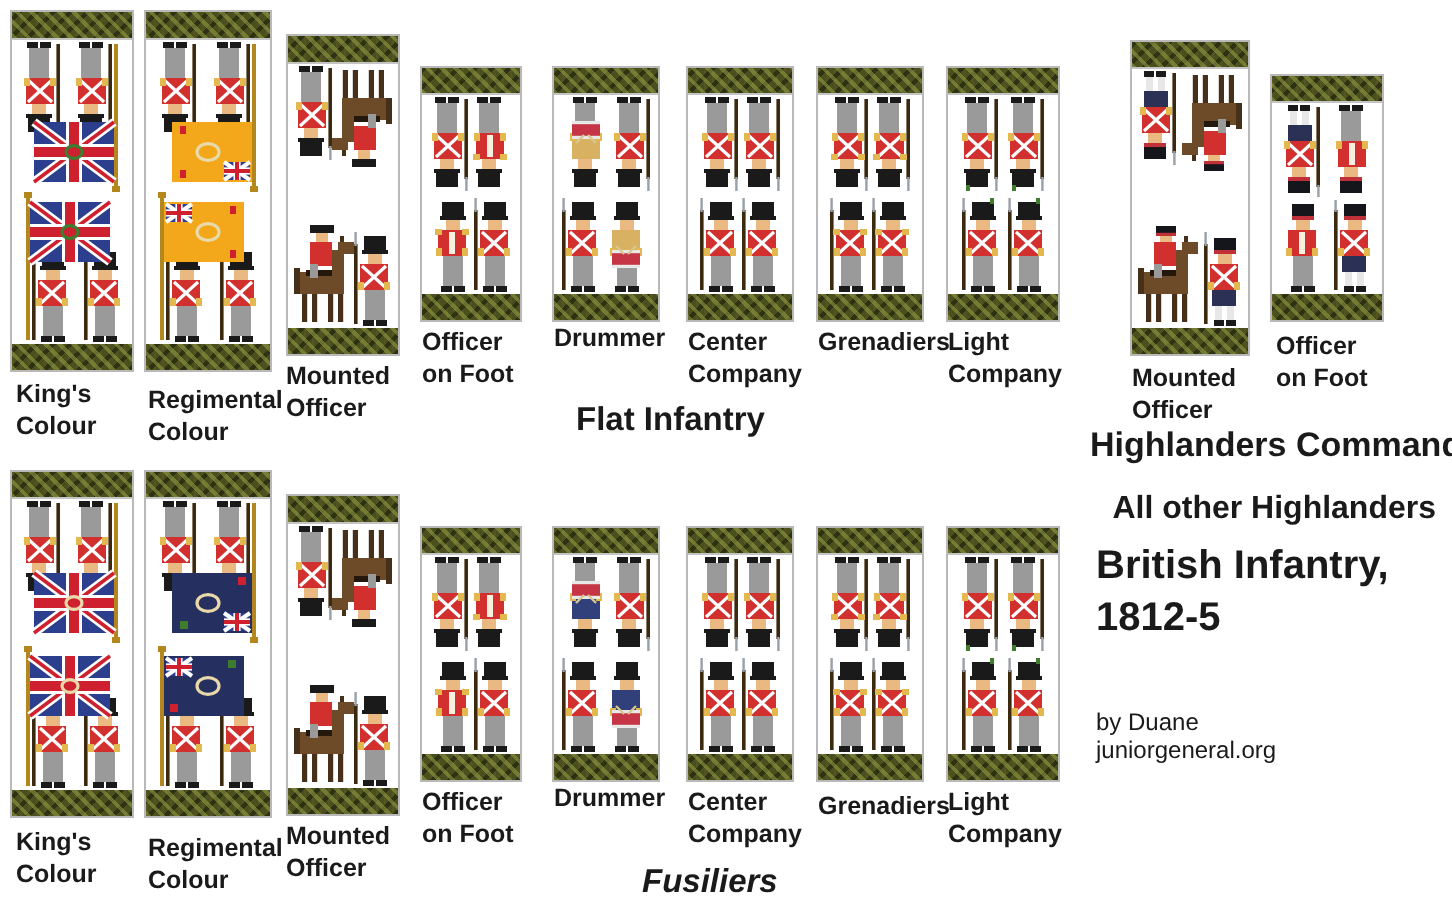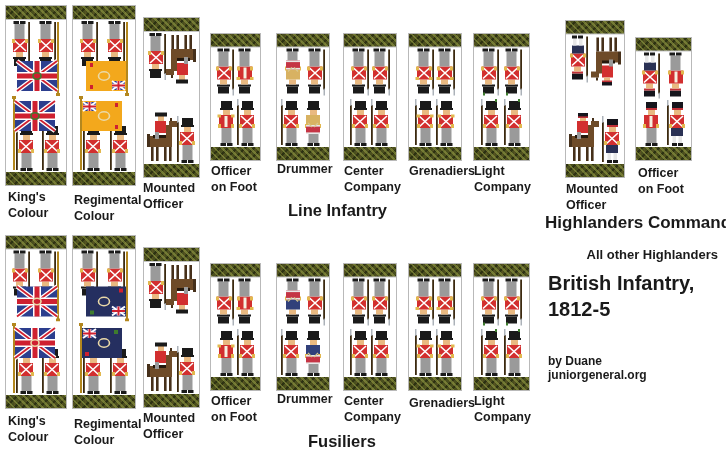--- a/index.html
+++ b/index.html
@@ -11,23 +11,23 @@
          background-image:
            repeating-linear-gradient(45deg, rgba(150,160,70,.55) 0 2px, transparent 2px 5px),
            repeating-linear-gradient(-45deg, rgba(15,20,5,.5) 0 2px, transparent 2px 6px),
            repeating-linear-gradient(90deg, rgba(110,90,40,.35) 0 1px, transparent 1px 4px);}
   .half{flex:1;position:relative;overflow:hidden;}
   .half svg{position:absolute;left:0;bottom:0;}
   .half.flip{transform:rotate(180deg);border-bottom:1px solid #c4c4c4;}
   .card-label{position:absolute;font-size:12.5px;font-weight:700;line-height:16px;
               white-space:pre-line;}
   .heading{position:absolute;font-weight:700;font-size:16.5px;white-space:nowrap;}
-  .note{position:absolute;font-size:13px;font-weight:700;line-height:13px;text-align:right;}
+  .note{position:absolute;font-size:16px;font-weight:700;line-height:13px;text-align:right;}
   .title{position:absolute;font-size:20px;font-weight:700;line-height:26px;white-space:pre-line;}
-  .info{position:absolute;font-size:12px;font-weight:700;line-height:13.5px;white-space:pre-line;}
+  .info{position:absolute;font-size:12px;font-weight:400;line-height:13.5px;white-space:pre-line;}
 </style>
 </head>
 <body>
 
 <div id="sheet">
   <div id="cards">
       <div class="card" style="left: 5px; top: 5px; width: 62px; height: 181px;">
         <div class="grass"></div>
         <div class="half flip">
           <svg width="60" height="76" viewBox="0 0 60 76" xmlns="http://www.w3.org/2000/svg">
@@ -1268,23 +1268,23 @@
             <rect x="34.5" y="45" width="5.5" height="3" fill="#1a1a1a"></rect>
             <rect x="41" y="45" width="5.5" height="3" fill="#1a1a1a"></rect>
           </svg>
         </div>
         <div class="grass"></div>
       </div>
       <div class="card-label" style="left: 474px; top: 393px;">Light
 Company</div>
     </div>
 
-  <div class="heading" style="left:288px;top:201px;">Line Infantry</div>
+  <div class="heading" style="left:288px;top:201px;">Flat Infantry</div>
   <div class="heading" style="left:545px;top:213px;font-size:17px;">Highlanders Command</div>
-  <div class="heading" style="left:308px;top:432px;">Fusiliers</div>
+  <div class="heading" style="left:321px;top:432px;font-style:italic;">Fusiliers</div>
 
   <div class="note" style="right:8px;top:248px;">
     <div>All other Highlanders</div>
   </div>
 
   <div class="title" style="left:548px;top:270px;">British Infantry,
 1812-5</div>
   <div class="info" style="left:548px;top:355px;">by Duane
 juniorgeneral.org</div>
 </div>

